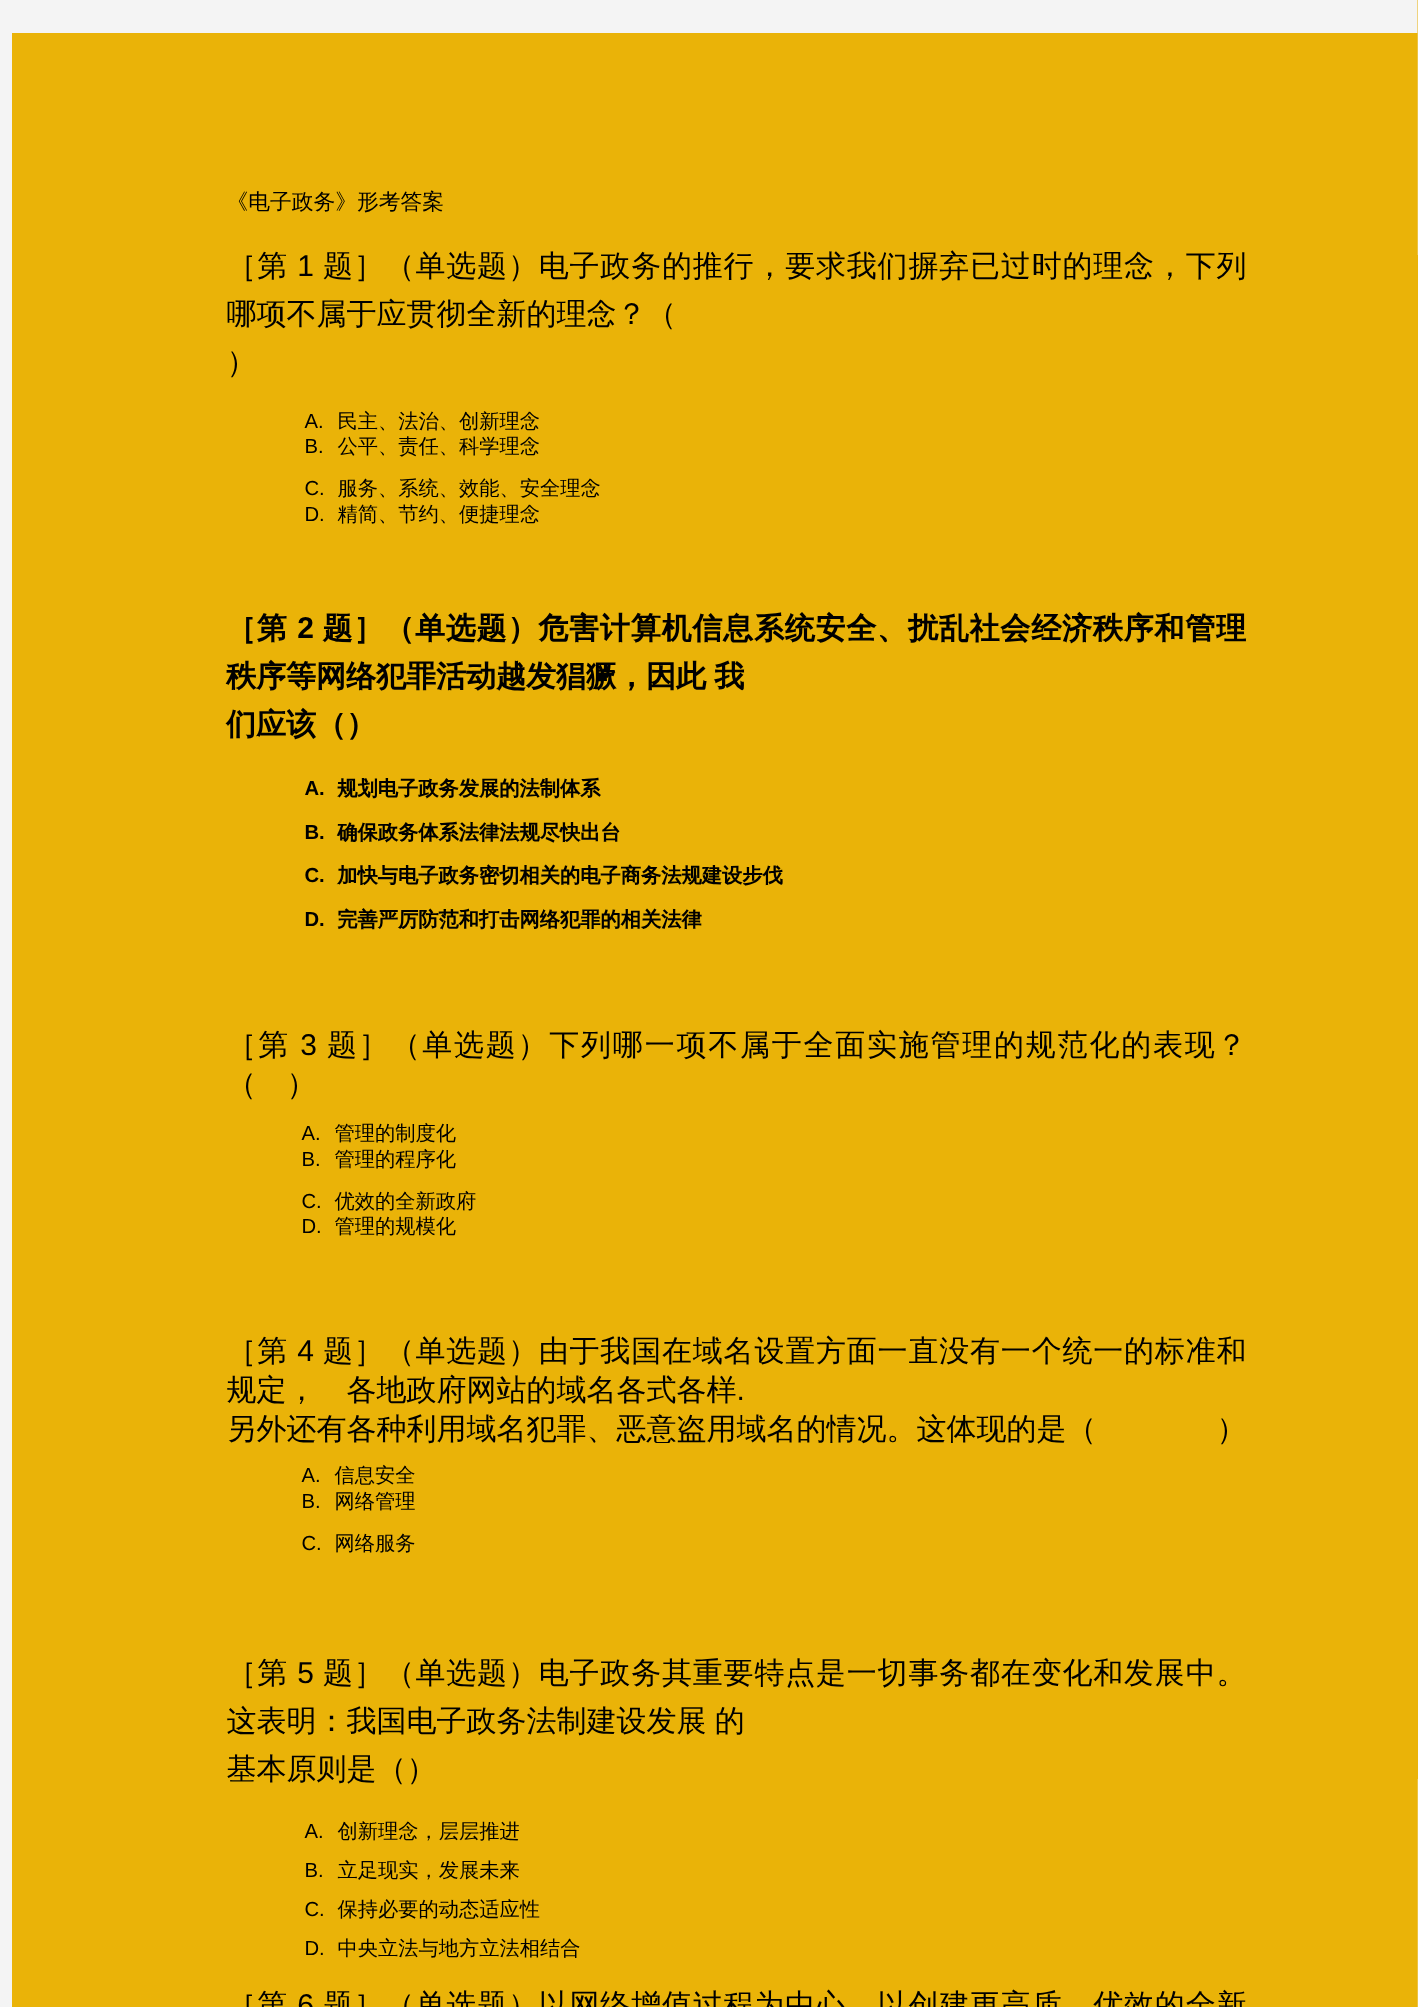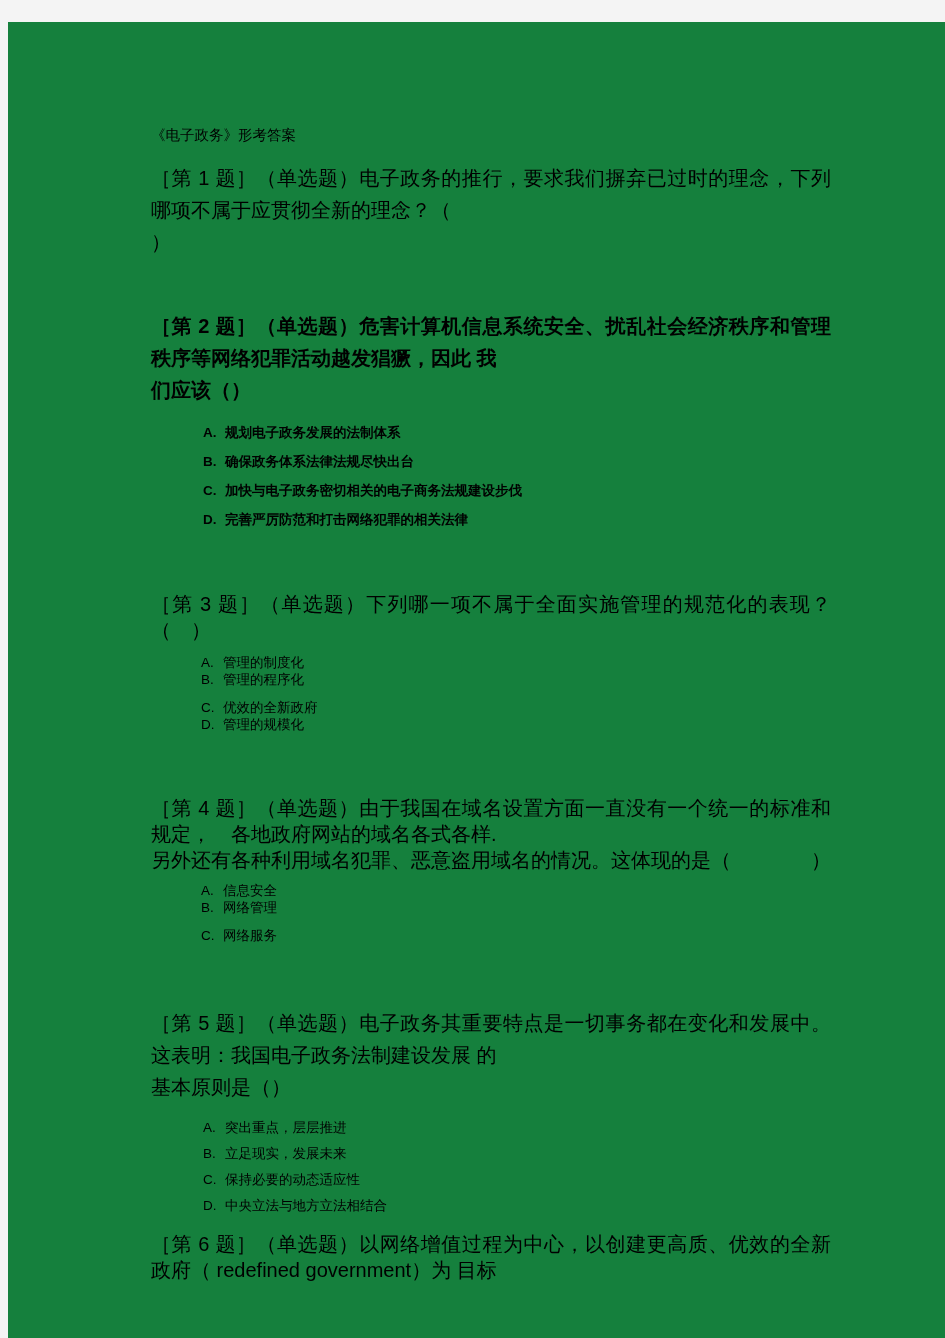--- a/index.html
+++ b/index.html
@@ -12,21 +12,21 @@
     background: #f4f4f4;
     font-family: "Liberation Sans", "DejaVu Sans", sans-serif;
     overflow: hidden;
   }
   .page {
     position: absolute;
     left: 8px;
     top: 22px;
     width: 937px;
     height: 1316px;
-    background: #15803d;
+    background: #eab308;
   }
   .content {
     position: absolute;
     left: 143px;
     top: 100px;
     width: 680px;
   }
   .doc-title {
     font-size: 14.5px;
     color: #000;
@@ -101,20 +101,26 @@
 <body>
 
 <div class="page">
   <div class="content">
 
     <div class="doc-title">《电子政务》形考答案</div>
 
     <div class="q-block q1">
       <div class="q-stem q1-stem">［第 1 题］（单选题）电子政务的推行，要求我们摒弃已过时的理念，下列哪项不属于应贯彻全新的理念？（</div>
       <div class="q-stem q1-tail">）</div>
+      <ul class="options q1-opts">
+        <li class="opt"><span class="lbl">A.</span><span>民主、法治、创新理念</span></li>
+        <li class="opt"><span class="lbl">B.</span><span>公平、责任、科学理念</span></li>
+        <li class="opt gap"><span class="lbl">C.</span><span>服务、系统、效能、安全理念</span></li>
+        <li class="opt"><span class="lbl">D.</span><span>精简、节约、便捷理念</span></li>
+      </ul>
     </div>
 
     <div class="q-block q2">
       <div class="q-stem">［第 2 题］（单选题）危害计算机信息系统安全、扰乱社会经济秩序和管理秩序等网络犯罪活动越发猖獗，因此 我</div>
       <div class="q-stem">们应该（）</div>
       <ul class="options q2-opts">
         <li class="opt"><span class="lbl">A.</span><span>规划电子政务发展的法制体系</span></li>
         <li class="opt"><span class="lbl">B.</span><span>确保政务体系法律法规尽快出台</span></li>
         <li class="opt"><span class="lbl">C.</span><span>加快与电子政务密切相关的电子商务法规建设步伐</span></li>
         <li class="opt"><span class="lbl">D.</span><span>完善严厉防范和打击网络犯罪的相关法律</span></li>
@@ -138,21 +144,21 @@
         <li class="opt"><span class="lbl">A.</span><span>信息安全</span></li>
         <li class="opt"><span class="lbl">B.</span><span>网络管理</span></li>
         <li class="opt gap"><span class="lbl">C.</span><span>网络服务</span></li>
       </ul>
     </div>
 
     <div class="q-block q5">
       <div class="q-stem">［第 5 题］（单选题）电子政务其重要特点是一切事务都在变化和发展中。这表明：我国电子政务法制建设发展 的</div>
       <div class="q-stem">基本原则是（）</div>
       <ul class="options q5-opts">
-        <li class="opt"><span class="lbl">A.</span><span>突出重点，层层推进</span></li>
+        <li class="opt"><span class="lbl">A.</span><span>创新理念，层层推进</span></li>
         <li class="opt"><span class="lbl">B.</span><span>立足现实，发展未来</span></li>
         <li class="opt"><span class="lbl">C.</span><span>保持必要的动态适应性</span></li>
         <li class="opt"><span class="lbl">D.</span><span>中央立法与地方立法相结合</span></li>
       </ul>
     </div>
 
     <div class="q-block q6">
       <div class="q-stem tight mono-en">［第 6 题］（单选题）以网络增值过程为中心，以创建更高质、优效的全新政府（ redefined government）为 目标</div>
     </div>
 

